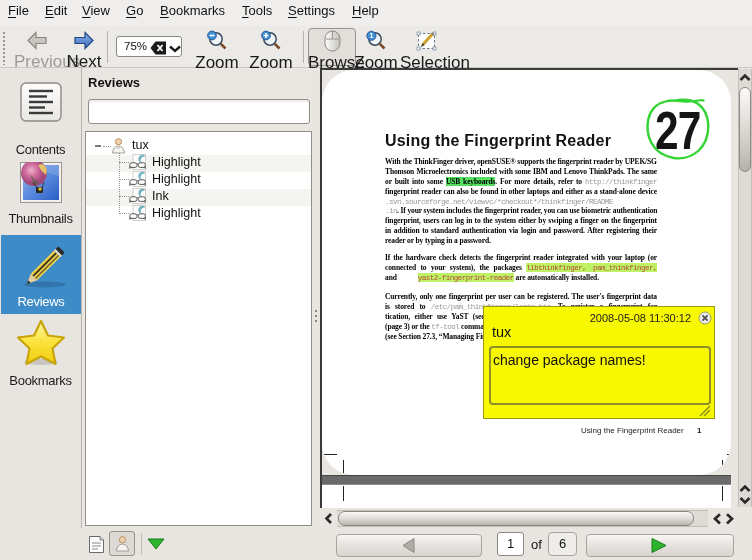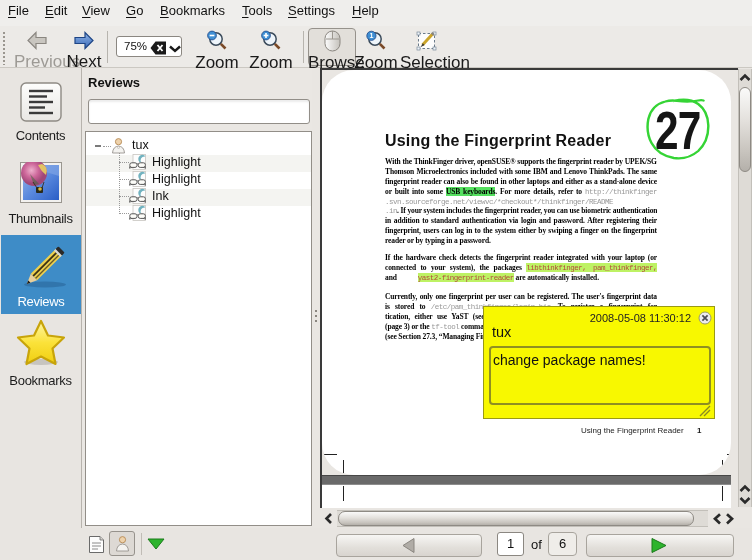--- a/index.html
+++ b/index.html
@@ -207,21 +207,21 @@
             <stop offset="1" stop-color="#e9e7e4"></stop>
       </linearGradient>
         </defs>
       <rect x="1" y="1" width="40" height="38" rx="5" fill="url(#cgr)" stroke="#8e8a84" stroke-width="1.4"></rect>
       <line x1="9" y1="9" x2="33" y2="9" stroke="#3a3a3a" stroke-width="2.4"></line>
       <line x1="9" y1="14.5" x2="27" y2="14.5" stroke="#3a3a3a" stroke-width="2.4"></line>
       <line x1="9" y1="20" x2="33" y2="20" stroke="#3a3a3a" stroke-width="2.4"></line>
       <line x1="9" y1="25.5" x2="25" y2="25.5" stroke="#3a3a3a" stroke-width="2.4"></line>
       <line x1="9" y1="31" x2="33" y2="31" stroke="#3a3a3a" stroke-width="2.4"></line>
     </svg>
-    <span class="slbl" style="margin-top:6px;">Contents</span>
+    <span class="slbl" style="margin-top:20px;">Contents</span>
   </div>
   <div class="sideitem" style="top:94px;">
     <svg width="42" height="41" viewBox="0 0 42 41" style="display:block;margin:0 auto;">
       <defs>
         <linearGradient id="sky" x1="0" y1="0" x2="1" y2="1">
           <stop offset="0" stop-color="#9db8e8"></stop>
             <stop offset="0.5" stop-color="#5b8ade"></stop>
             <stop offset="1" stop-color="#2a5ec6"></stop>
         </linearGradient>
         <radialGradient id="ball" cx="0.4" cy="0.4">
@@ -338,26 +338,26 @@
 <div id="docframe-left"></div>
 <div id="page1">
   <div id="dtitle">Using the Fingerprint Reader</div>
   <div id="dnum">27</div>
   <svg width="70" height="66" viewBox="0 0 66 66" preserveAspectRatio="none" style="position:absolute;left:320px;top:27px;">
     <path d="M30,4 Q44,0.5 53,7 Q62,14 62.5,28 Q63,44 53,54 Q43,63 30,61 Q15,58 9,46 Q3.5,35 6,22 Q9,8 22,4.5 Q27,3 33,3.8 Q44,5.5 53,3.5 Q56,2.8 58,3.5" fill="none" stroke="#35d435" stroke-width="2.3" stroke-linecap="round"></path>
   </svg>
   <div class="pblock" style="top:87px;">
     <div class="pline">With the ThinkFinger driver, openSUSE® supports the fingerprint reader by UPEK/SGS</div>
     <div class="pline">Thomson Microelectronics included with some IBM and Lenovo ThinkPads. The same</div>
+    <div class="pline">or built into some <span class="hlg">USB keyboards</span>. For more details, refer to <span class="mono">http://thinkfinger</span></div>
     <div class="pline">fingerprint reader can also be found in other laptops and either as a stand-alone device</div>
-    <div class="pline">or built into some <span class="hlg">USB keyboards</span>. For more details, refer to <span class="mono">http://thinkfinger</span></div>
     <div class="pline plast"><span class="mono">.svn.sourceforge.net/viewvc/*checkout*/thinkfinger/README</span></div>
     <div class="pline"><span class="mono">.in</span>. If your system includes the fingerprint reader, you can use biometric authentication</div>
+    <div class="pline">fingerprint, users can log in to the system either by swiping a finger on the fingerprint</div>
     <div class="pline">in addition to standard authentication via login and password. After registering their</div>
-    <div class="pline">fingerprint, users can log in to the system either by swiping a finger on the fingerprint</div>
     <div class="pline plast">reader or by typing in a password.</div>
   </div>
   <div class="pblock" style="top:183px;">
     <div class="pline">If the hardware check detects the fingerprint reader integrated with your laptop (or</div>
     <div class="pline">connected to your system), the packages <span class="hly"><span class="monor">libthinkfinger, pam_thinkfinger,</span></span></div>
     <div class="pline plast">and<span style="display:inline-block;width:21px;"></span><span class="hly"><span class="monor">yast2-fingerprint-reader</span></span> are automatically installed.</div>
   </div>
   <div class="pblock" style="top:222px;">
     <div class="pline">Currently, only one fingerprint per user can be registered. The user's fingerprint data</div>
     <div class="pline">is stored to <span class="mono">/etc/pam_thinkfinger/login.bir</span>. To register a fingerprint for</div>

